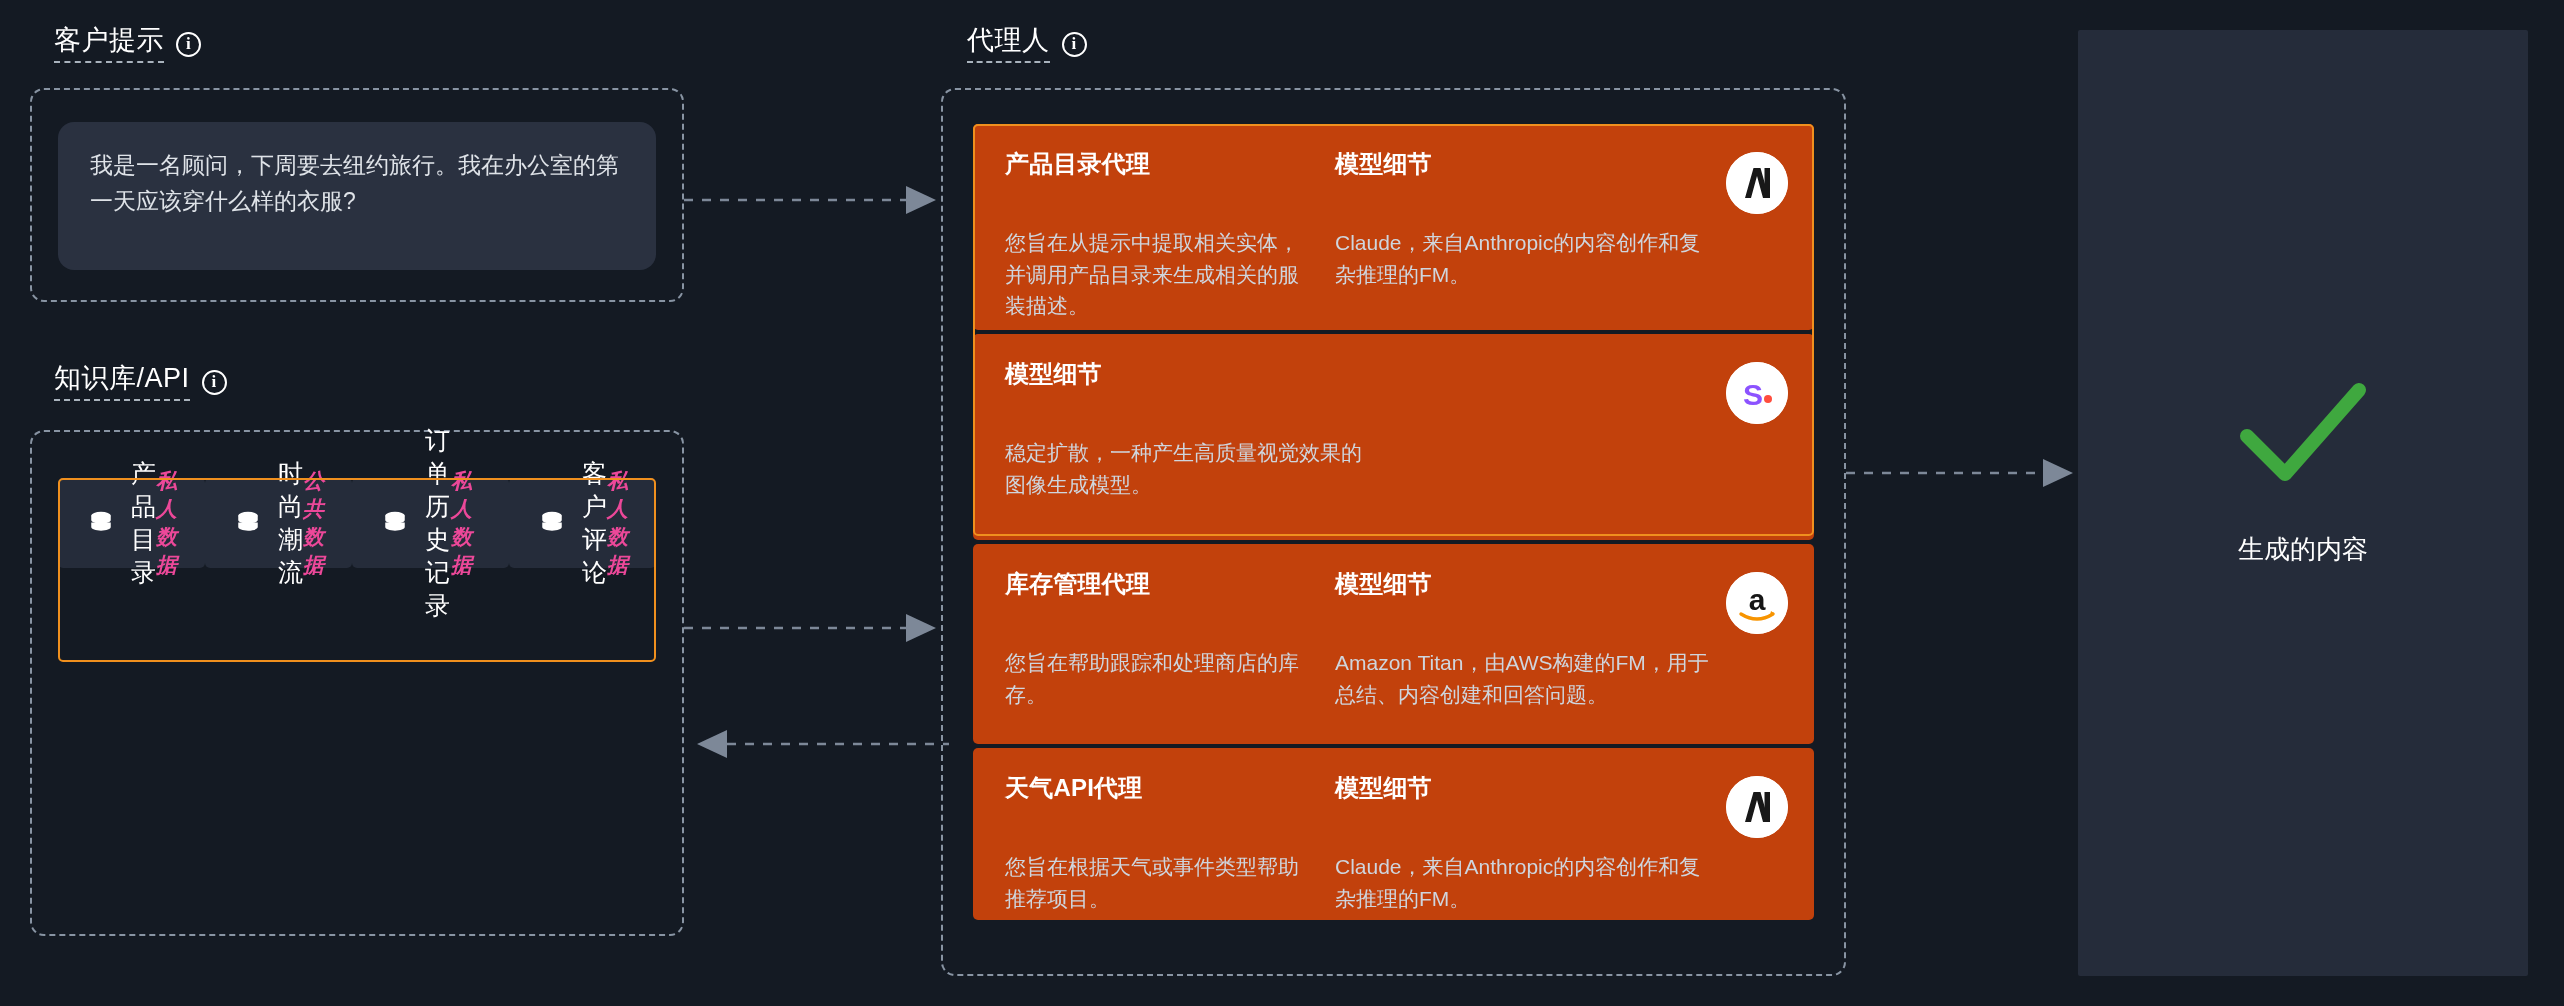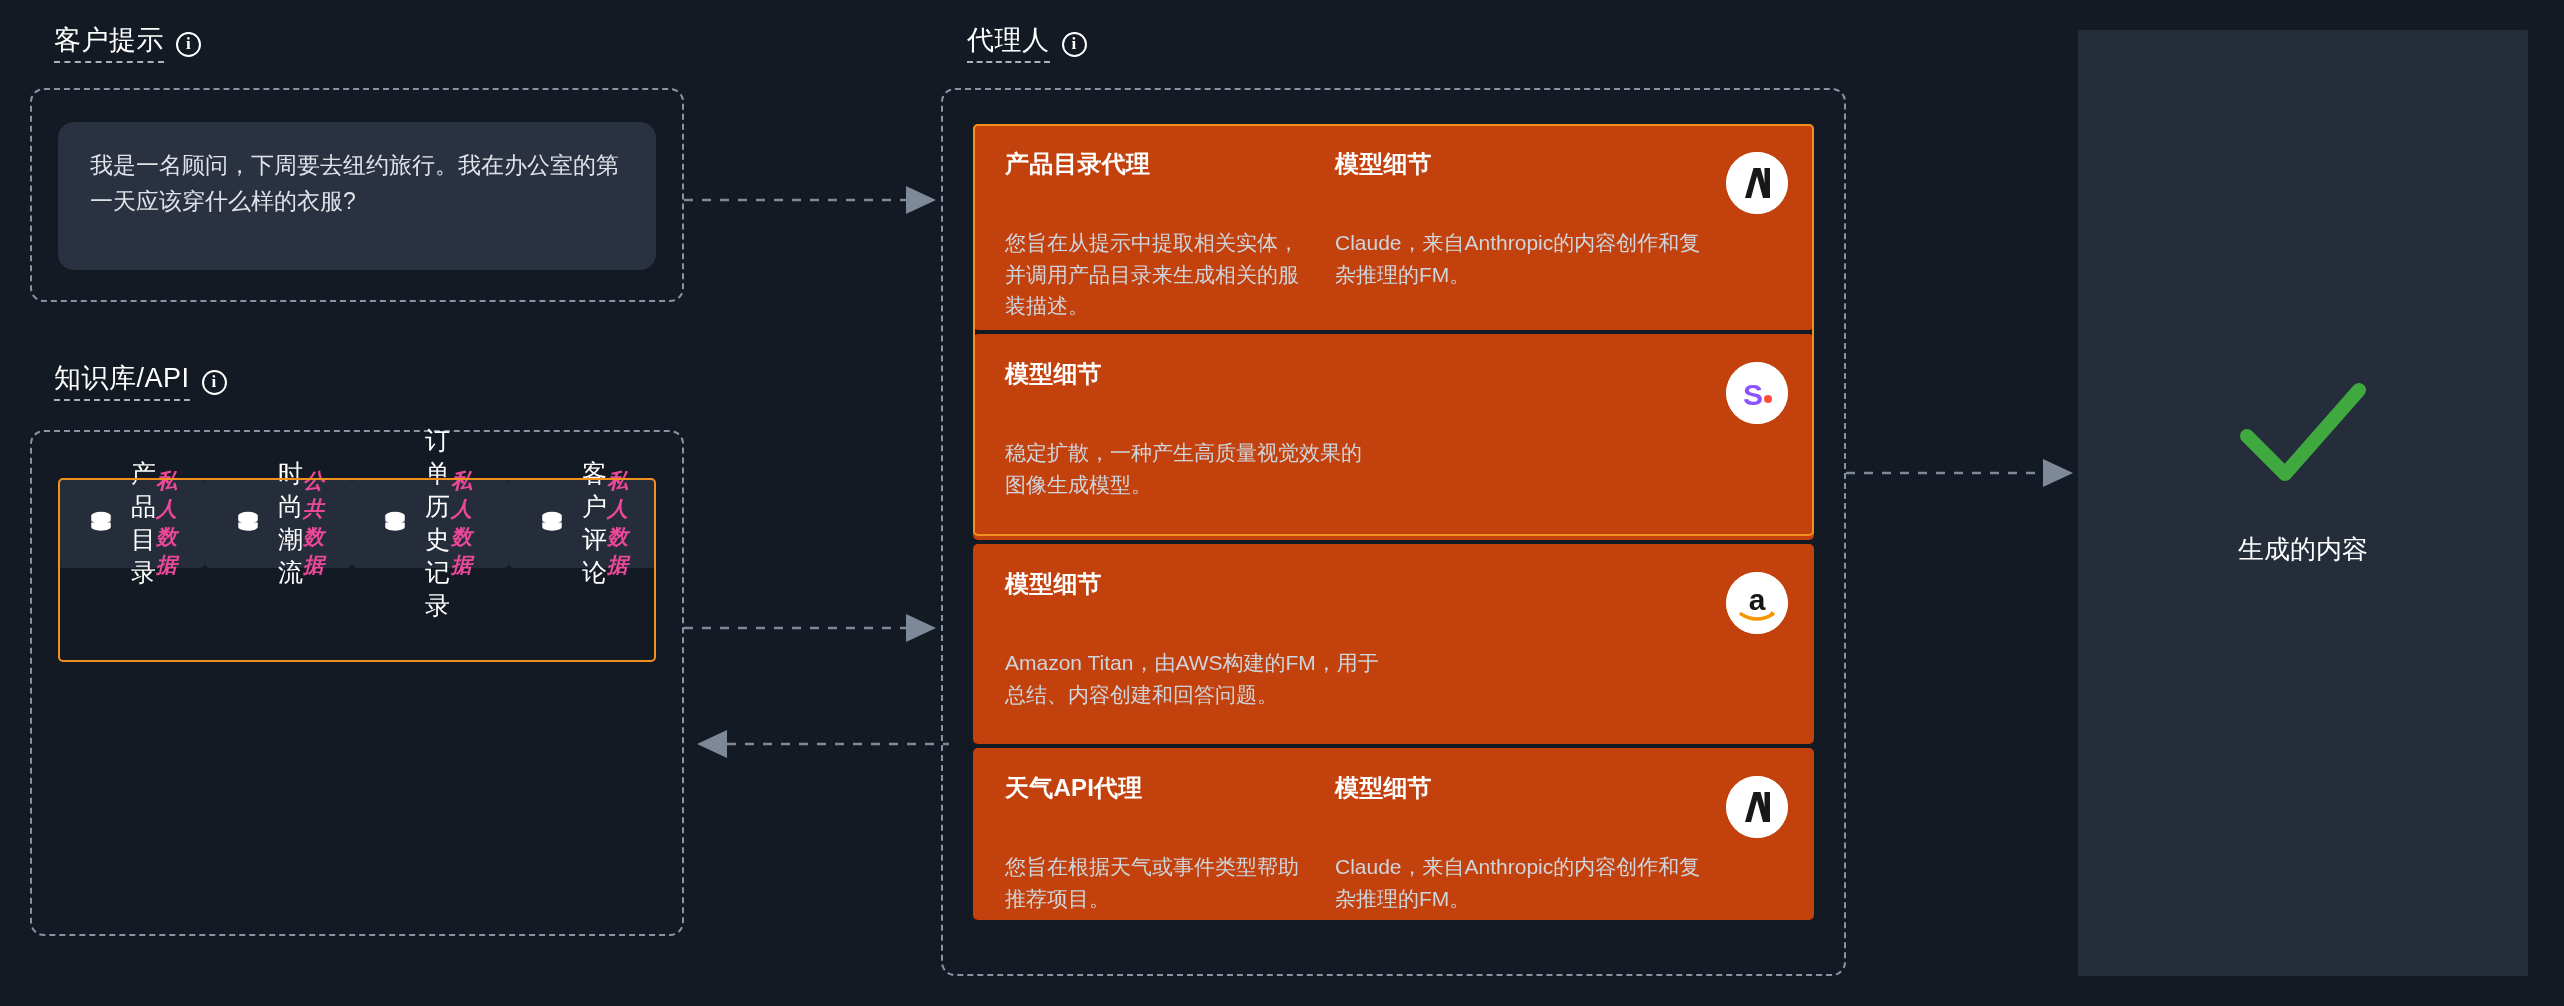--- a/index.html
+++ b/index.html
@@ -280,20 +280,24 @@
         </div>
         <div class="agent-logo">
           <svg width="62" height="62" viewBox="0 0 62 62" aria-hidden="true">
             <circle cx="31" cy="31" r="31" fill="#ffffff"></circle>
             <text x="27" y="43" font-family="Liberation Sans, sans-serif" font-size="30" font-weight="700" fill="#8c52ff" text-anchor="middle">S</text>
             <circle cx="42" cy="37" r="4" fill="#ff4d3d"></circle>
           </svg>
         </div>
       </div>
       <div class="agent-card" style="height: 200px;">
+        <div class="agent-col">
+          <div class="agent-title">库存管理代理</div>
+          <div class="agent-desc">您旨在帮助跟踪和处理商店的库存。</div>
+        </div>
         <div class="agent-col model">
           <div class="agent-title">模型细节</div>
           <div class="agent-desc">Amazon Titan，由AWS构建的FM，用于总结、内容创建和回答问题。</div>
         </div>
         <div class="agent-logo">
           <svg width="62" height="62" viewBox="0 0 62 62" aria-hidden="true">
             <circle cx="31" cy="31" r="31" fill="#ffffff"></circle>
             <text x="31" y="38" font-family="Liberation Sans, sans-serif" font-size="30" font-weight="700" fill="#161616" text-anchor="middle">a</text>
             <path d="M15 42 q16 10 32 0" stroke="#f79400" stroke-width="3.4" fill="none" stroke-linecap="round"></path>
             <path d="M45 39 l3.5 2.5 l-4.5 1.8 z" fill="#f79400"></path>

